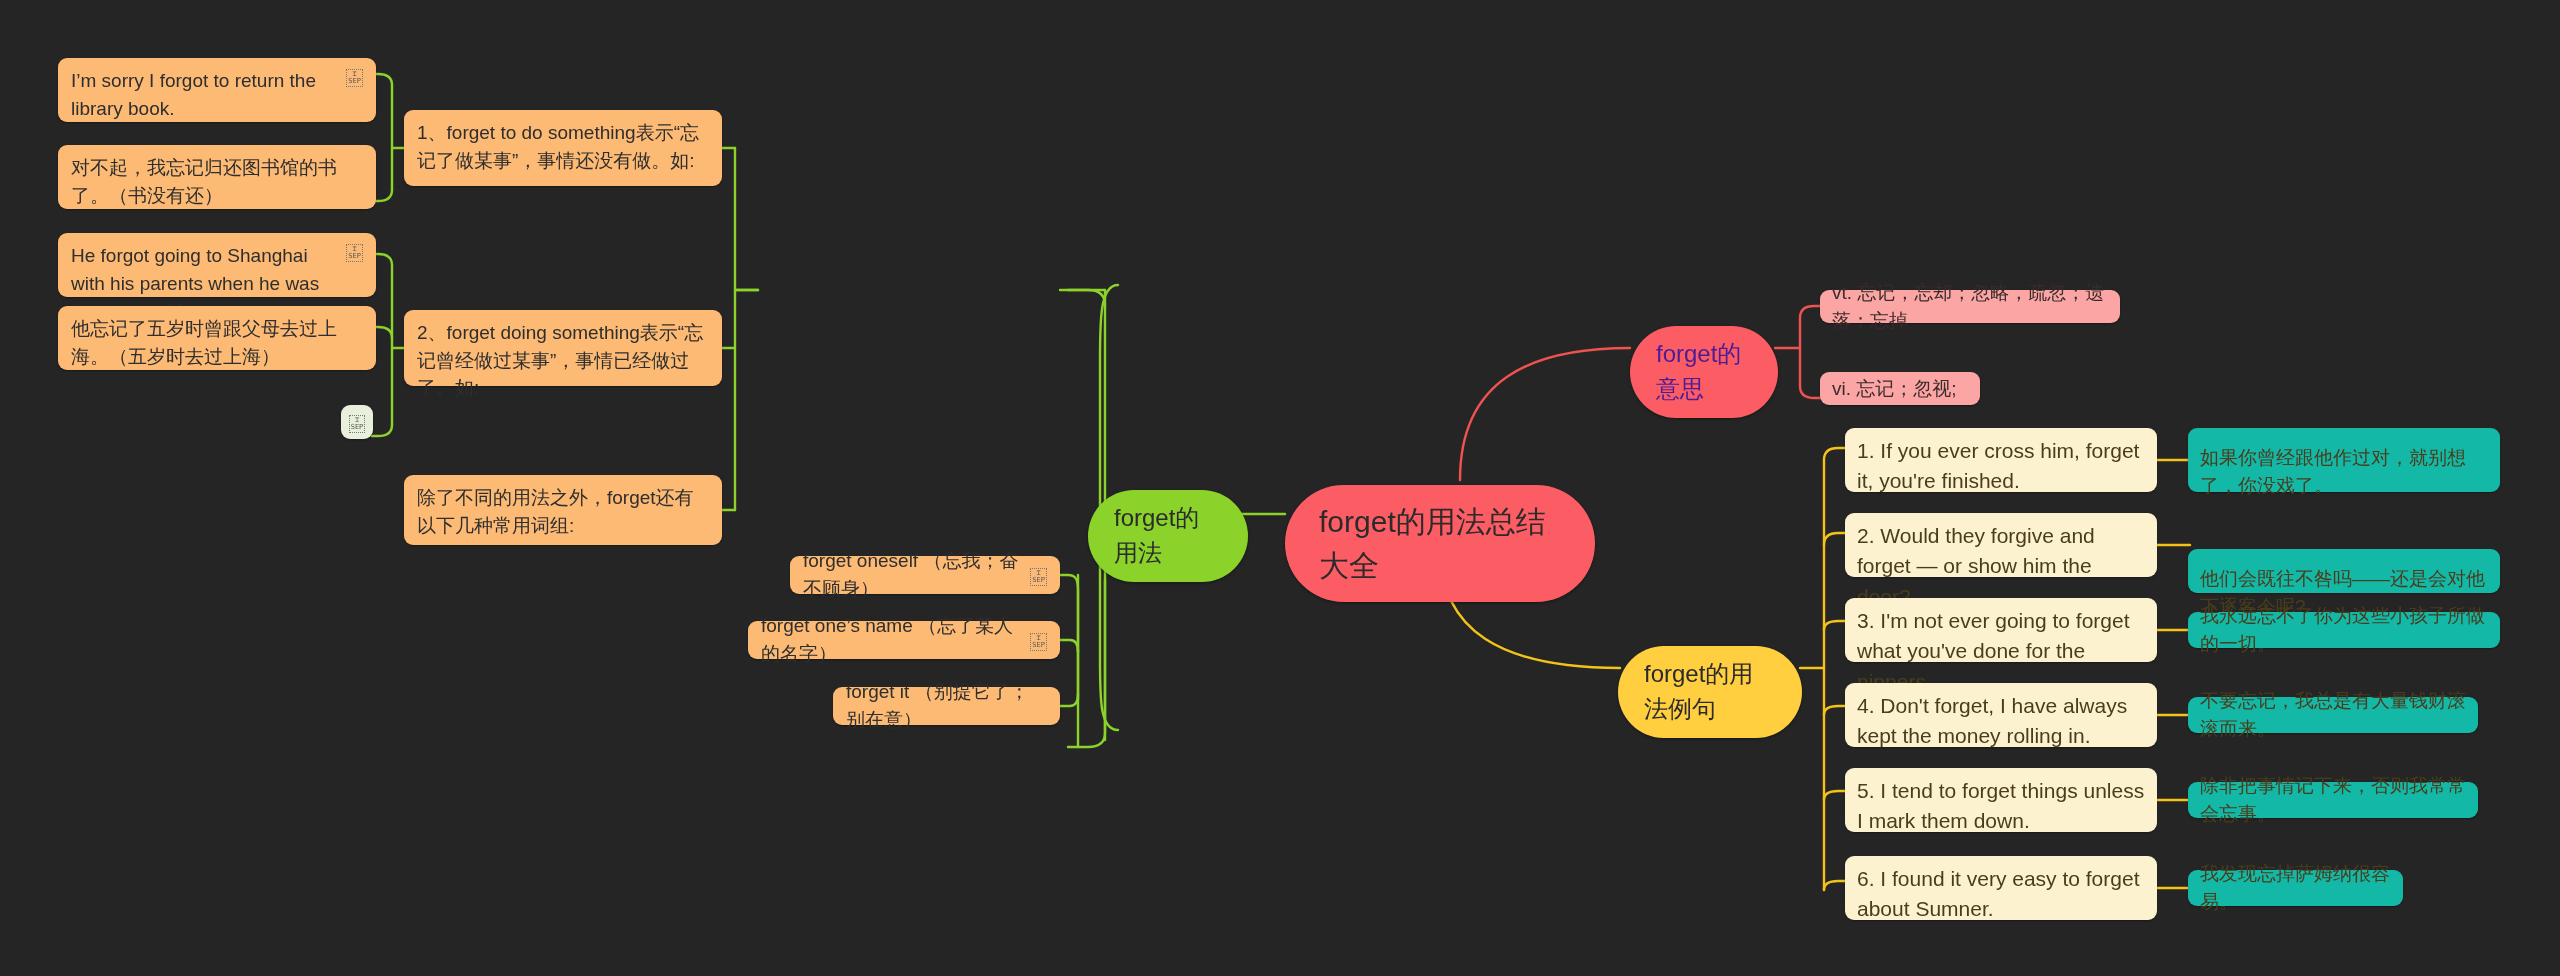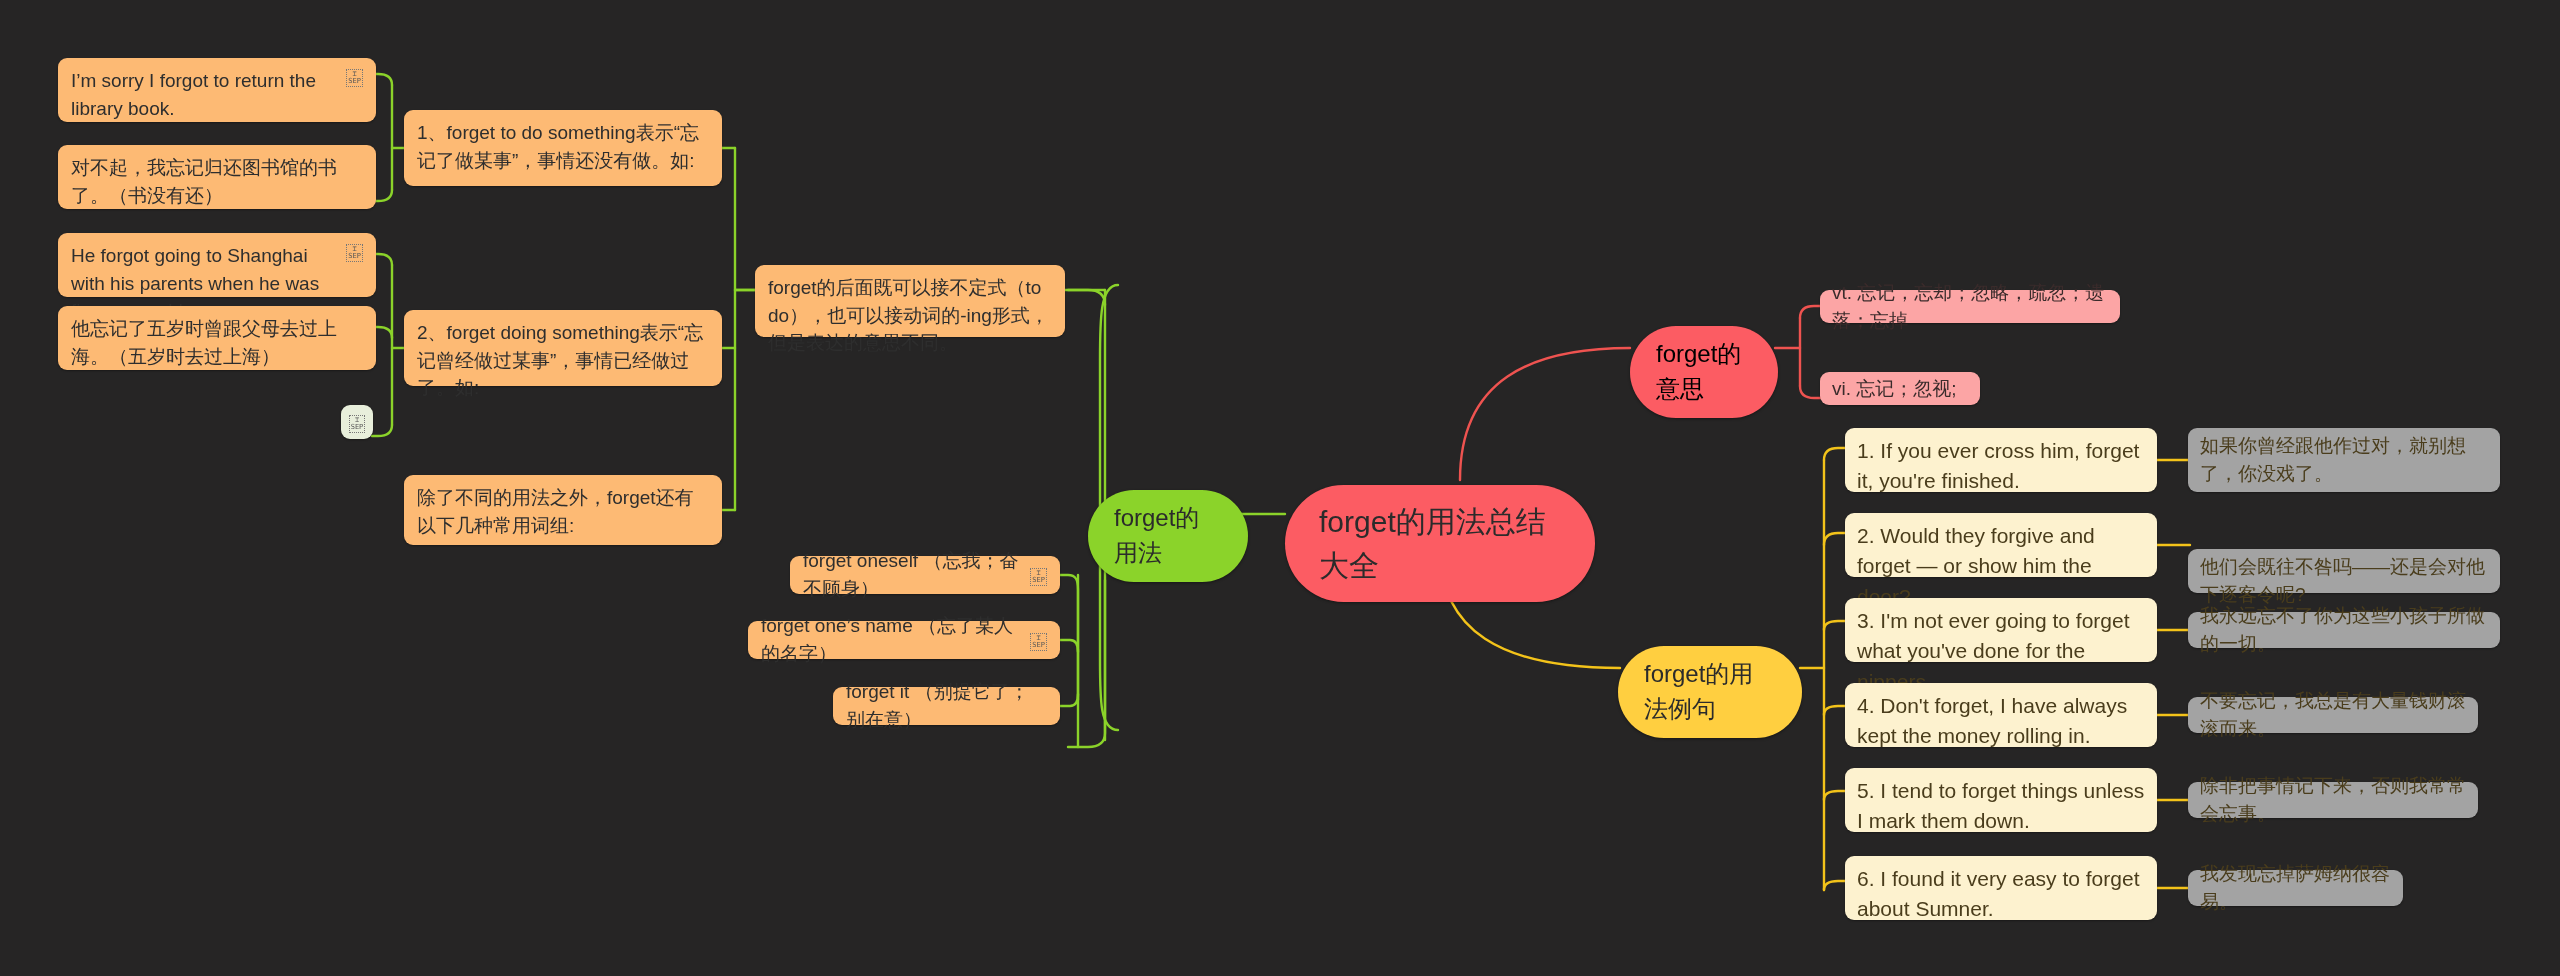--- a/index.html
+++ b/index.html
@@ -31,44 +31,44 @@
   
   .pill{
     border-radius:999px;
     justify-content:center;
     font-size:24px;
     padding:11px 26px;
     box-shadow:0 1px 3px rgba(0,0,0,.4);
   }
   .pill-root{ background:#fc5c63; color:#2b2b2b; font-size:30px; padding:15px 34px; }
   .pill-green{ background:#8bd32a; color:#2b2b2b; }
-  .pill-red{ background:#fc5c63; color:#000000; }
+  .pill-red{ background:#fc5c63; color:#4c1d95; }
   .pill-yellow{ background:#ffcf40; color:#2b2b2b; }
 
   
   .leaf-red{
     background:#fca5a5;
     color:#3a2b2b;
     font-size:19px;
     padding:7px 12px;
     box-shadow:0 1px 2px rgba(0,0,0,.35);
   }
   
   .leaf-yellow{
     background:#fdf2cf;
     color:#4a3d1c;
     font-size:21px;
     padding:8px 12px;
     box-shadow:0 1px 2px rgba(0,0,0,.35);
   }
   .leaf-yellow-trans{
-    background:#a3a3a3;
+    background:#14b8a6;
     color:#4a3d1c;
     font-size:19px;
-    padding:4px 12px;
+    padding:16px 12px;
     box-shadow:0 1px 2px rgba(0,0,0,.35);
   }
   .sep-node{
     background:#e8efdb;
     border-radius:9px;
     display:flex;align-items:center;justify-content:center;
     box-shadow:0 1px 2px rgba(0,0,0,.35);
   }
   
   .sep{
@@ -165,21 +165,20 @@
       <path d="M2155,715 L2190,715" stroke="#f3c31a"></path>
       <path d="M2155,800 L2190,800" stroke="#f3c31a"></path>
       <path d="M2155,888 L2190,888" stroke="#f3c31a"></path>
     </g>
   </svg>
 
   <div class="node pill pill-root" style="left:1285px; top:485px; width:310px;">forget的用法总结大全</div>
 
   <div class="node pill pill-green" style="left:1088px; top:490px; width:160px;">forget的用法</div>
 
-  <div class="node leaf-green" style="left:755px; top:265px; width:310px; height:72px; align-items:flex-start;">forget的后面既可以接不定式（to do），也可以接动词的-ing形式，但是表达的意思不同。</div>
 
   <div class="node leaf-green" style="left:404px; top:110px; width:318px; height:76px; align-items:flex-start;">1、forget to do something表示“忘记了做某事”，事情还没有做。如:</div>
 
   <div class="node leaf-green" style="left:58px; top:58px; width:318px; height:64px; align-items:flex-start;"><span>I’m sorry I forgot to return the library book.</span><span class="sep">
         <i>⌶</i>
         <i>SEP</i>
       </span></div>
 
   <div class="node leaf-green" style="left:58px; top:145px; width:318px; height:64px; align-items:flex-start;">对不起，我忘记归还图书馆的书了。（书没有还）</div>
 

